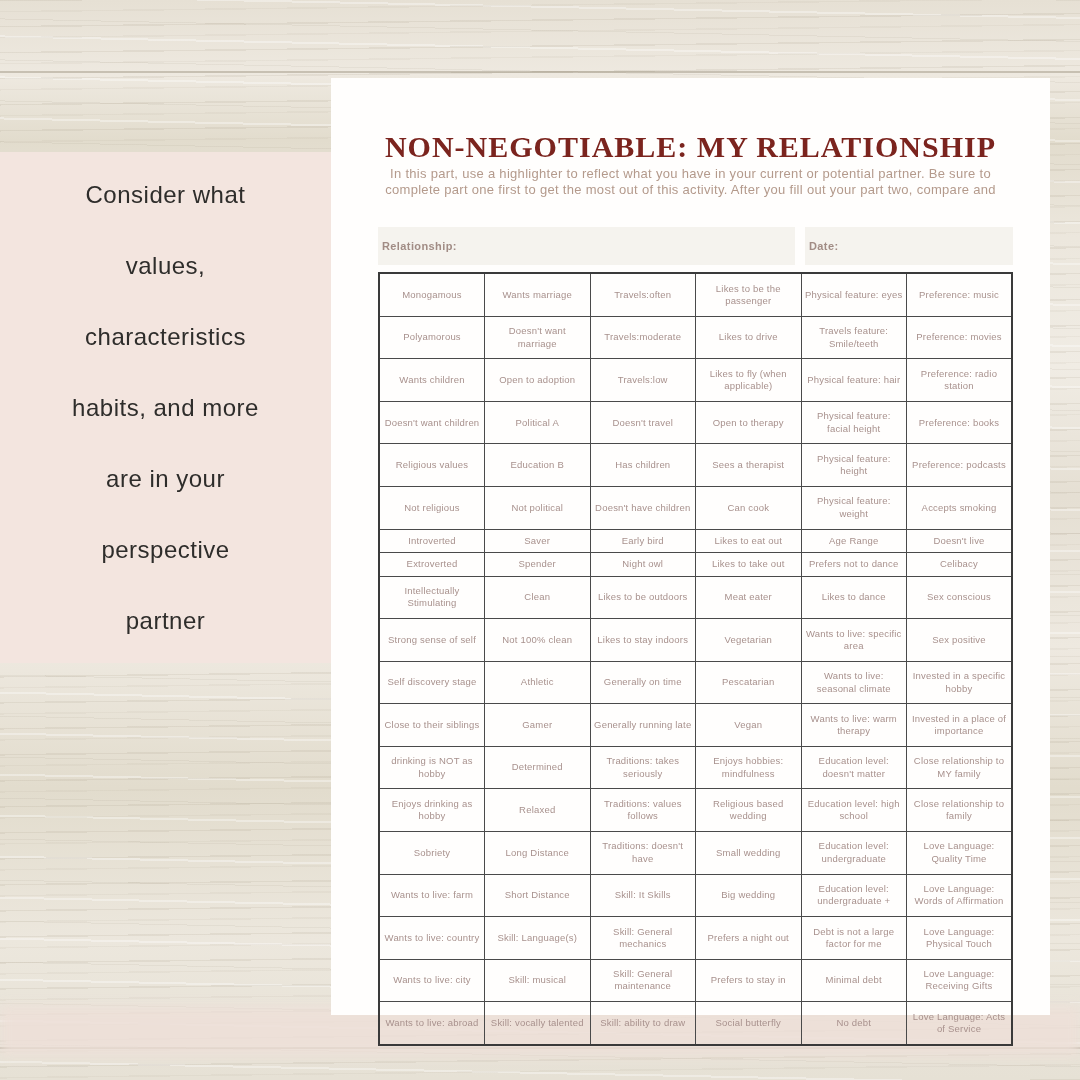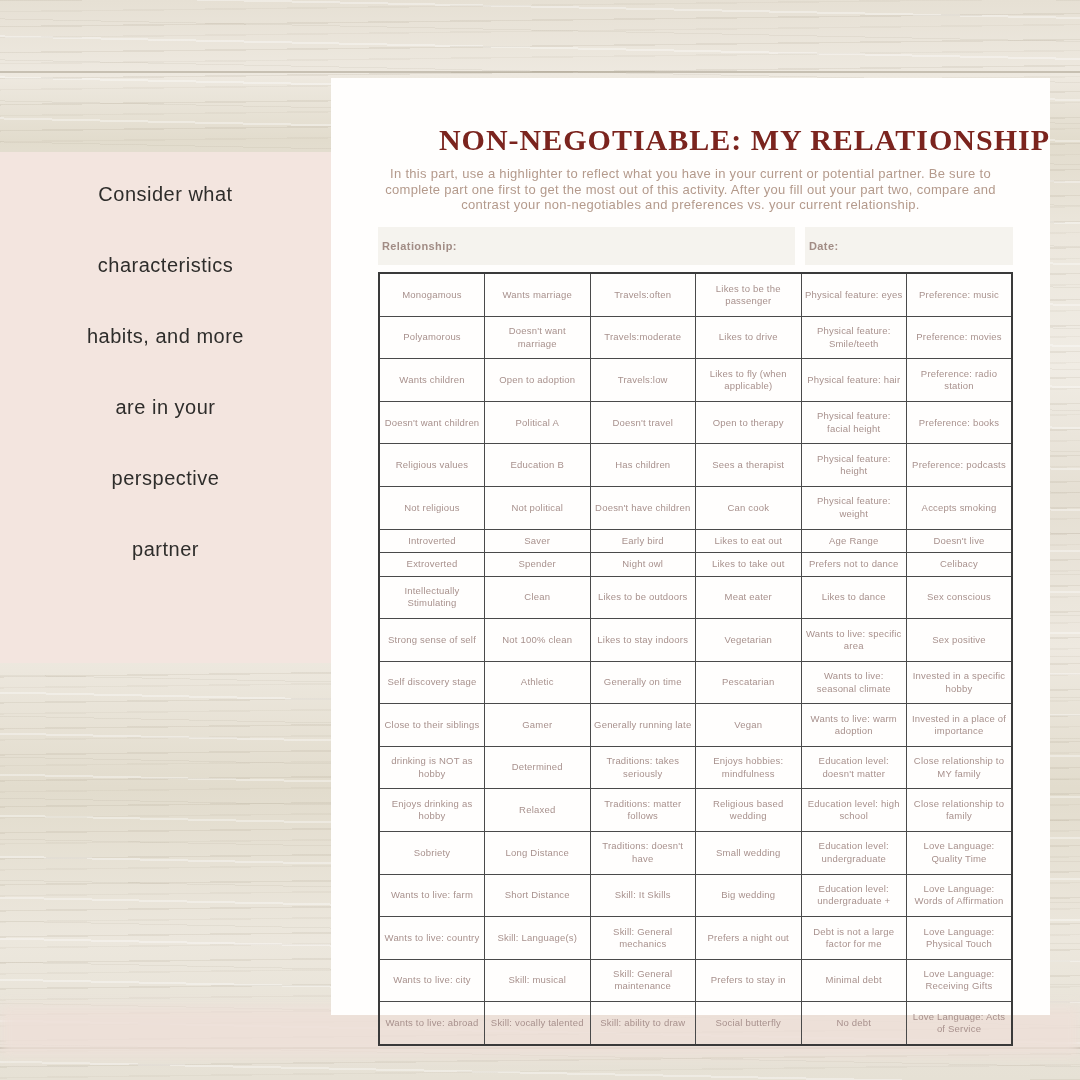--- a/index.html
+++ b/index.html
@@ -35,31 +35,31 @@
     position:absolute;left:0;top:1006px;width:1080px;height:50px;
     background:#eee0d9;opacity:0.85;filter:blur(6px);
   }
   
   .pink-panel{
     position:absolute;left:0;top:152px;width:331px;height:511px;
     background:var(--panel-pink);
     padding-top:7px;box-sizing:border-box;
   }
   .caption-line{
-    text-align:center;font-size:20px;line-height:71px;
+    text-align:center;font-size:24px;line-height:71px;
     color:var(--caption-text);letter-spacing:0.5px;
   }
   
   .page{
     position:absolute;left:331px;top:78px;width:719px;height:937px;
     background:var(--page-bg);
   }
   .page-title{
-    position:absolute;top:45px;left:0;right:0;margin:0;
-    text-align:right;
+    position:absolute;top:45px;left:0;right:0;margin:7px;
+    text-align:center;
     font-family:"Liberation Serif", serif;font-weight:700;
     font-size:30px;letter-spacing:1px;color:var(--title-color);
   }
   .intro{
     position:absolute;top:88px;left:50%;transform:translateX(-50%);
     width:640px;text-align:center;
     font-size:13px;line-height:15.5px;letter-spacing:0.3px;
     color:var(--intro-text);
   }
   .field{
@@ -86,34 +86,34 @@
 </head>
 <body>
 
 <div class="wood"></div>
 <div class="seam seam-top"></div>
 <div class="seam seam-bottom"></div>
 <div class="shadow-band"></div>
 
 <aside class="pink-panel">
   <div class="caption-line">Consider what</div>
+  <div class="caption-line">values,</div>
   <div class="caption-line">characteristics</div>
   <div class="caption-line">habits, and more</div>
   <div class="caption-line">are in your</div>
   <div class="caption-line">perspective</div>
   <div class="caption-line">partner</div>
 </aside>
 
 <section class="page">
   <h1 class="page-title">NON-NEGOTIABLE: MY RELATIONSHIP</h1>
 
   <div class="intro">
     <div>In this part, use a highlighter to reflect what you have in your current or potential partner. Be sure to</div>
     <div>complete part one first to get the most out of this activity. After you fill out your part two, compare and</div>
-    <div>contrast your non-negotiables and preferences vs. your current relationship.</div>
   </div>
 
   <div class="field field-relationship">
     <span>Relationship:</span>
   </div>
   <div class="field field-date">
     <span>Date:</span>
   </div>
 
   <div class="table-wrap">
@@ -125,21 +125,21 @@
             <td>Travels:often</td>
             <td>Likes to be the passenger</td>
             <td>Physical feature: eyes</td>
             <td>Preference: music</td>
           </tr>
           <tr>
             <td>Polyamorous</td>
             <td>Doesn't want marriage</td>
             <td>Travels:moderate</td>
             <td>Likes to drive</td>
-            <td>Physical feature: Smile/teeth</td>
+            <td>Travels feature: Smile/teeth</td>
             <td>Preference: movies</td>
           </tr>
           <tr>
             <td>Wants children</td>
             <td>Open to adoption</td>
             <td>Travels:low</td>
             <td>Likes to fly (when applicable)</td>
             <td>Physical feature: hair</td>
             <td>Preference: radio station</td>
           </tr>
@@ -205,35 +205,35 @@
             <td>Generally on time</td>
             <td>Pescatarian</td>
             <td>Wants to live: seasonal climate</td>
             <td>Invested in a specific hobby</td>
           </tr>
           <tr>
             <td>Close to their siblings</td>
             <td>Gamer</td>
             <td>Generally running late</td>
             <td>Vegan</td>
-            <td>Wants to live: warm adoption</td>
+            <td>Wants to live: warm therapy</td>
             <td>Invested in a place of importance</td>
           </tr>
           <tr>
             <td>drinking is NOT as hobby</td>
             <td>Determined</td>
             <td>Traditions: takes seriously</td>
             <td>Enjoys hobbies: mindfulness</td>
             <td>Education level: doesn't matter</td>
             <td>Close relationship to MY family</td>
           </tr>
           <tr>
             <td>Enjoys drinking as hobby</td>
             <td>Relaxed</td>
-            <td>Traditions: matter follows</td>
+            <td>Traditions: values follows</td>
             <td>Religious based wedding</td>
             <td>Education level: high school</td>
             <td>Close relationship to family</td>
           </tr>
           <tr>
             <td>Sobriety</td>
             <td>Long Distance</td>
             <td>Traditions: doesn't have</td>
             <td>Small wedding</td>
             <td>Education level: undergraduate</td>

